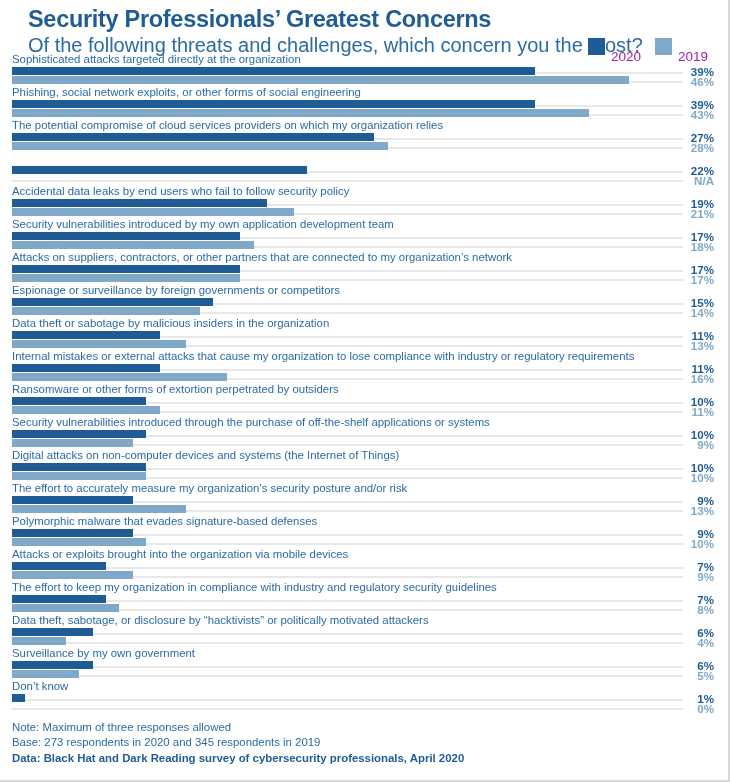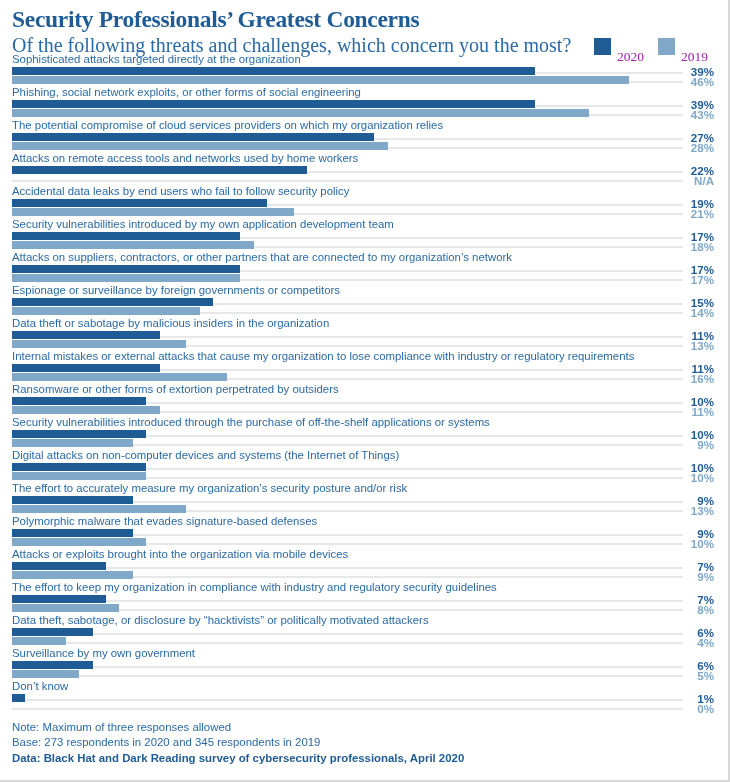--- a/index.html
+++ b/index.html
@@ -24,24 +24,23 @@
     position: absolute;
     left: 0; top: 0;
     width: 722px;
     height: 778px;
     padding: 0;
   }
 
   
   .header {
     position: relative;
-    padding: 8px 12px 0 12px;
+    padding: 8px 12px 0 28px;
     height: 52px;
     box-sizing: border-box;
-    font-family: Liberation Serif, serif;
   }
   .title {
     font-size: 23.5px;
     font-weight: bold;
     color: #1F5C96;
     letter-spacing: -0.3px;
     line-height: 1.02;
     margin: 0;
     white-space: nowrap;
   }
@@ -194,21 +193,20 @@
         <div class="row">
           <div class="row-label">The potential compromise of cloud services providers on which my organization relies</div>
           <div class="track t2020"></div>
           <div class="bar b2020" style="width: 362.34px;"></div>
           <div class="val v2020">27%</div>
           <div class="track t2019"></div>
           <div class="bar b2019" style="width: 375.76px;"></div>
           <div class="val v2019">28%</div>
         </div>
         <div class="row">
-          <div class="row-label">Attacks on remote access tools and networks used by home workers</div>
           <div class="track t2020"></div>
           <div class="bar b2020" style="width: 295.24px;"></div>
           <div class="val v2020">22%</div>
           <div class="track t2019"></div>
           <div class="val v2019">N/A</div>
         </div>
         <div class="row">
           <div class="row-label">Accidental data leaks by end users who fail to follow security policy</div>
           <div class="track t2020"></div>
           <div class="bar b2020" style="width: 254.98px;"></div>

